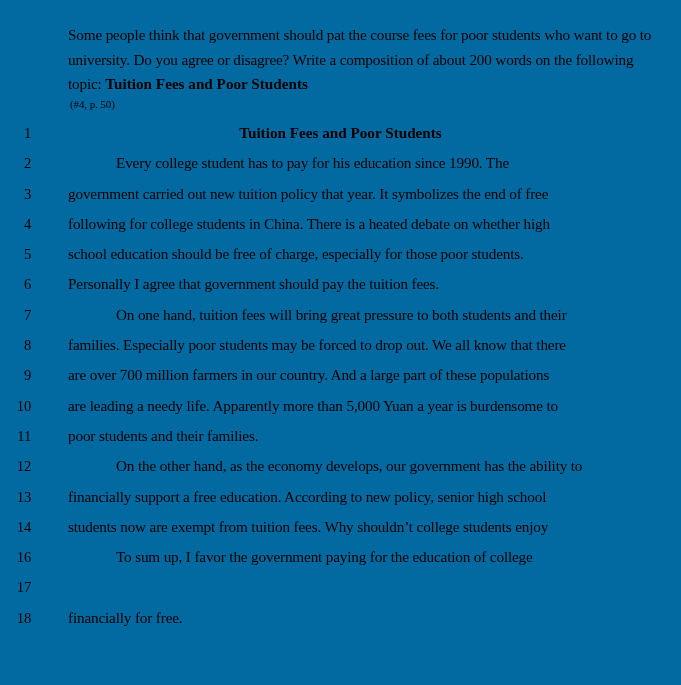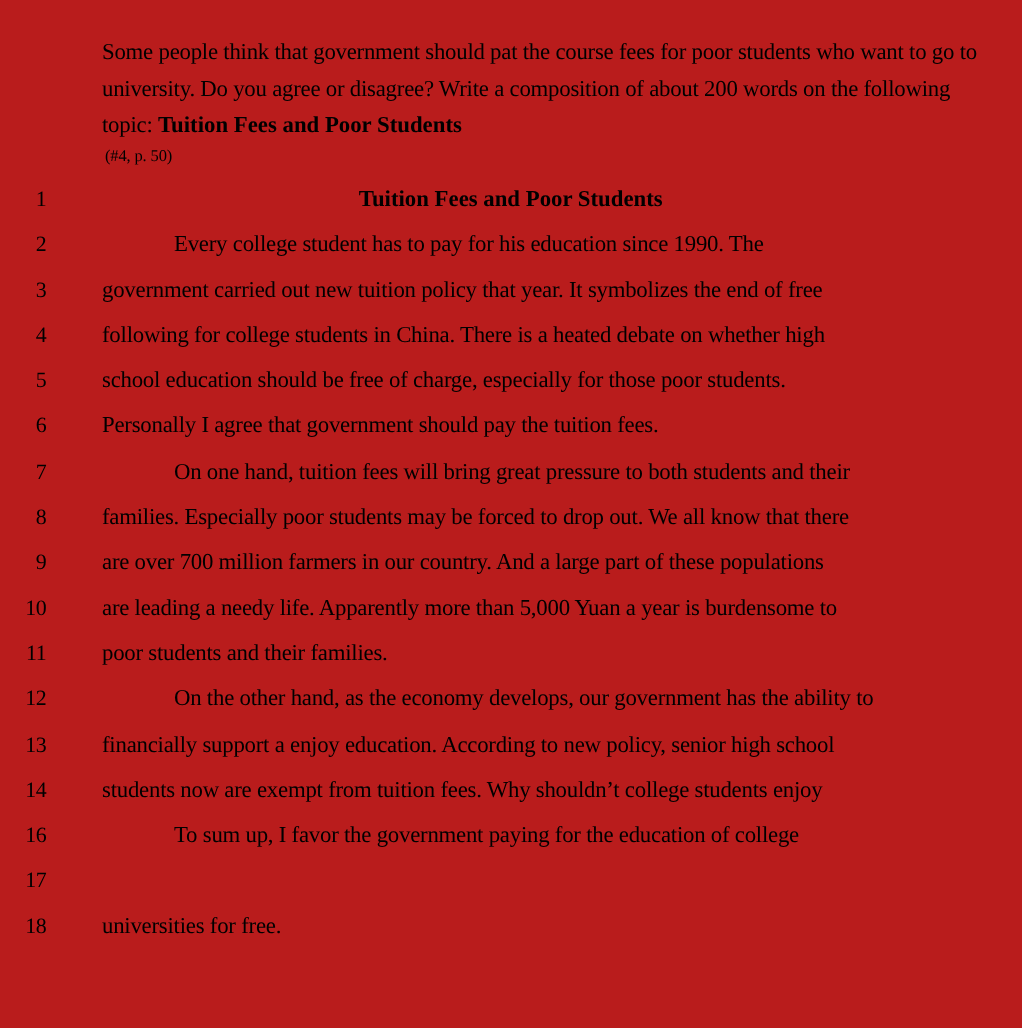--- a/index.html
+++ b/index.html
@@ -13,21 +13,21 @@
     position: relative;
     font-family: "Liberation Serif", "DejaVu Serif", serif;
     color: #000000;
     overflow: hidden;
   }
 
   #page {
     position: relative;
     width: 681px;
     height: 685px;
-    background: #b91c1c;
+    background: #0369a1;
   }
 
   
   .prompt {
     position: absolute;
     left: 68px;
     top: 8px;
     width: 592px;
     font-size: 15.2px;
     line-height: 24.5px;
@@ -142,32 +142,32 @@
       <div class="essay-line">
         <span class="line-num">11</span>
         <span class="line-text">poor students and their families.</span>
       </div>
       <div class="essay-line">
         <span class="line-num">12</span>
         <span class="line-text indent">On the other hand, as the economy develops, our government has the ability to</span>
       </div>
       <div class="essay-line">
         <span class="line-num">13</span>
-        <span class="line-text">financially support a enjoy education.  According to new policy, senior high school</span>
+        <span class="line-text">financially support a free education.  According to new policy, senior high school</span>
       </div>
       <div class="essay-line">
         <span class="line-num">14</span>
         <span class="line-text">students now are exempt from tuition fees.  Why shouldn’t college students enjoy</span>
       </div>
       <div class="essay-line">
         <span class="line-num">16</span>
         <span class="line-text indent">To sum up, I favor the government paying for the education of college</span>
       </div>
       <div class="essay-line">
         <span class="line-num">17</span>
       </div>
       <div class="essay-line">
         <span class="line-num">18</span>
-        <span class="line-text">universities for free.</span>
+        <span class="line-text">financially for free.</span>
       </div>
     </div>
 
 </div>
 
 </body></html>

